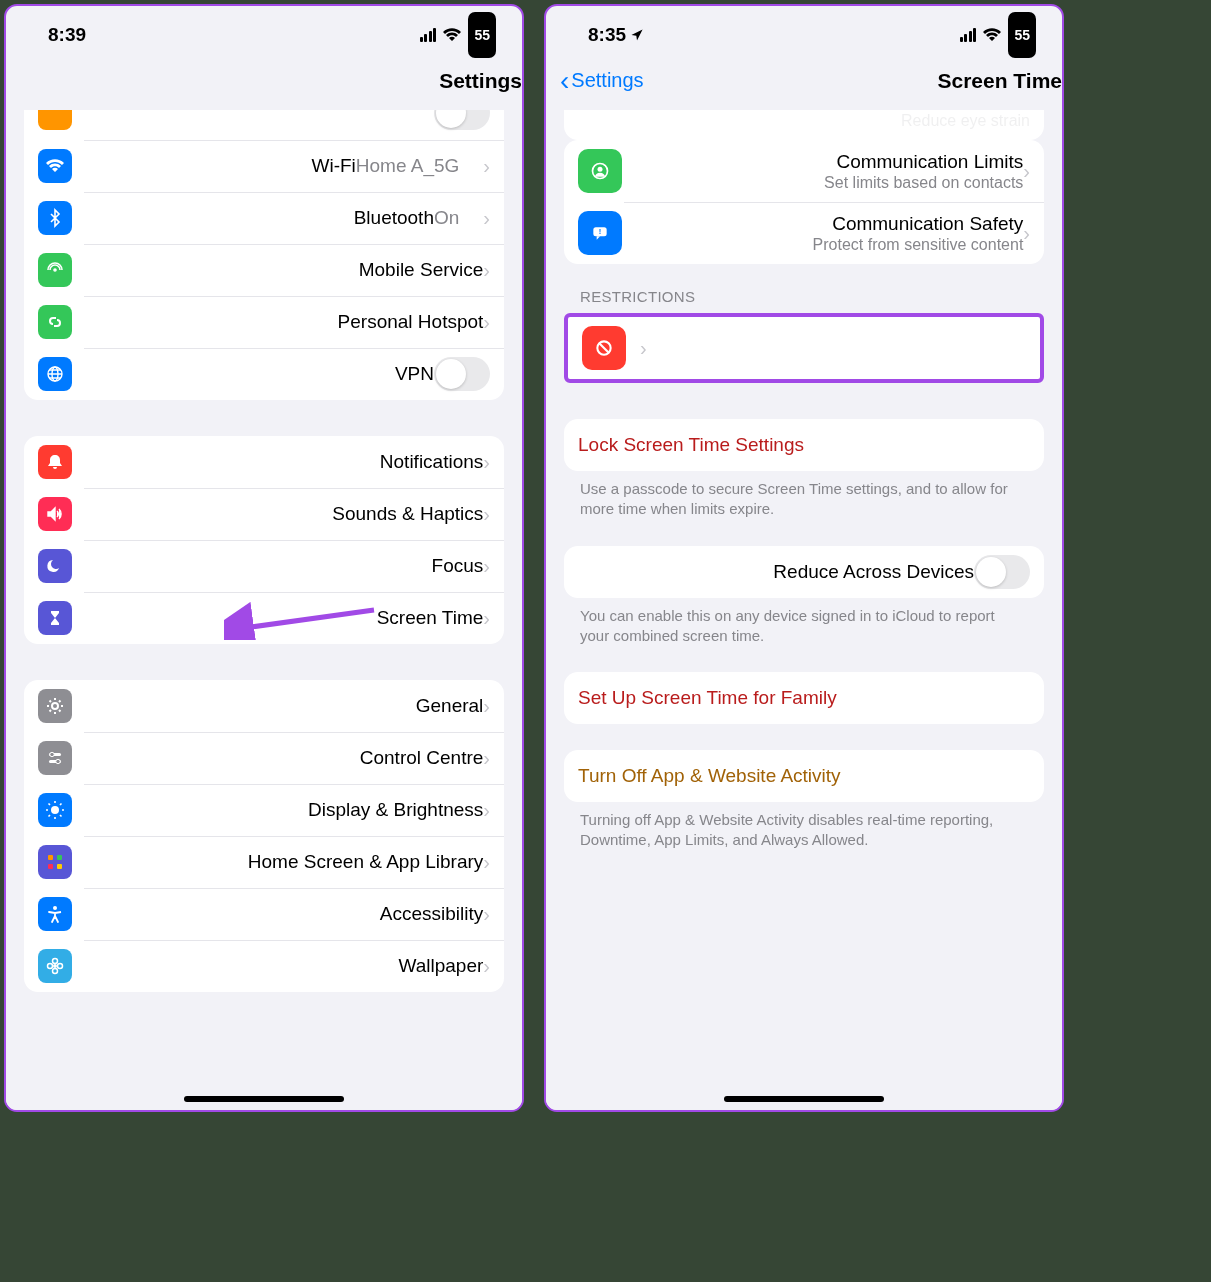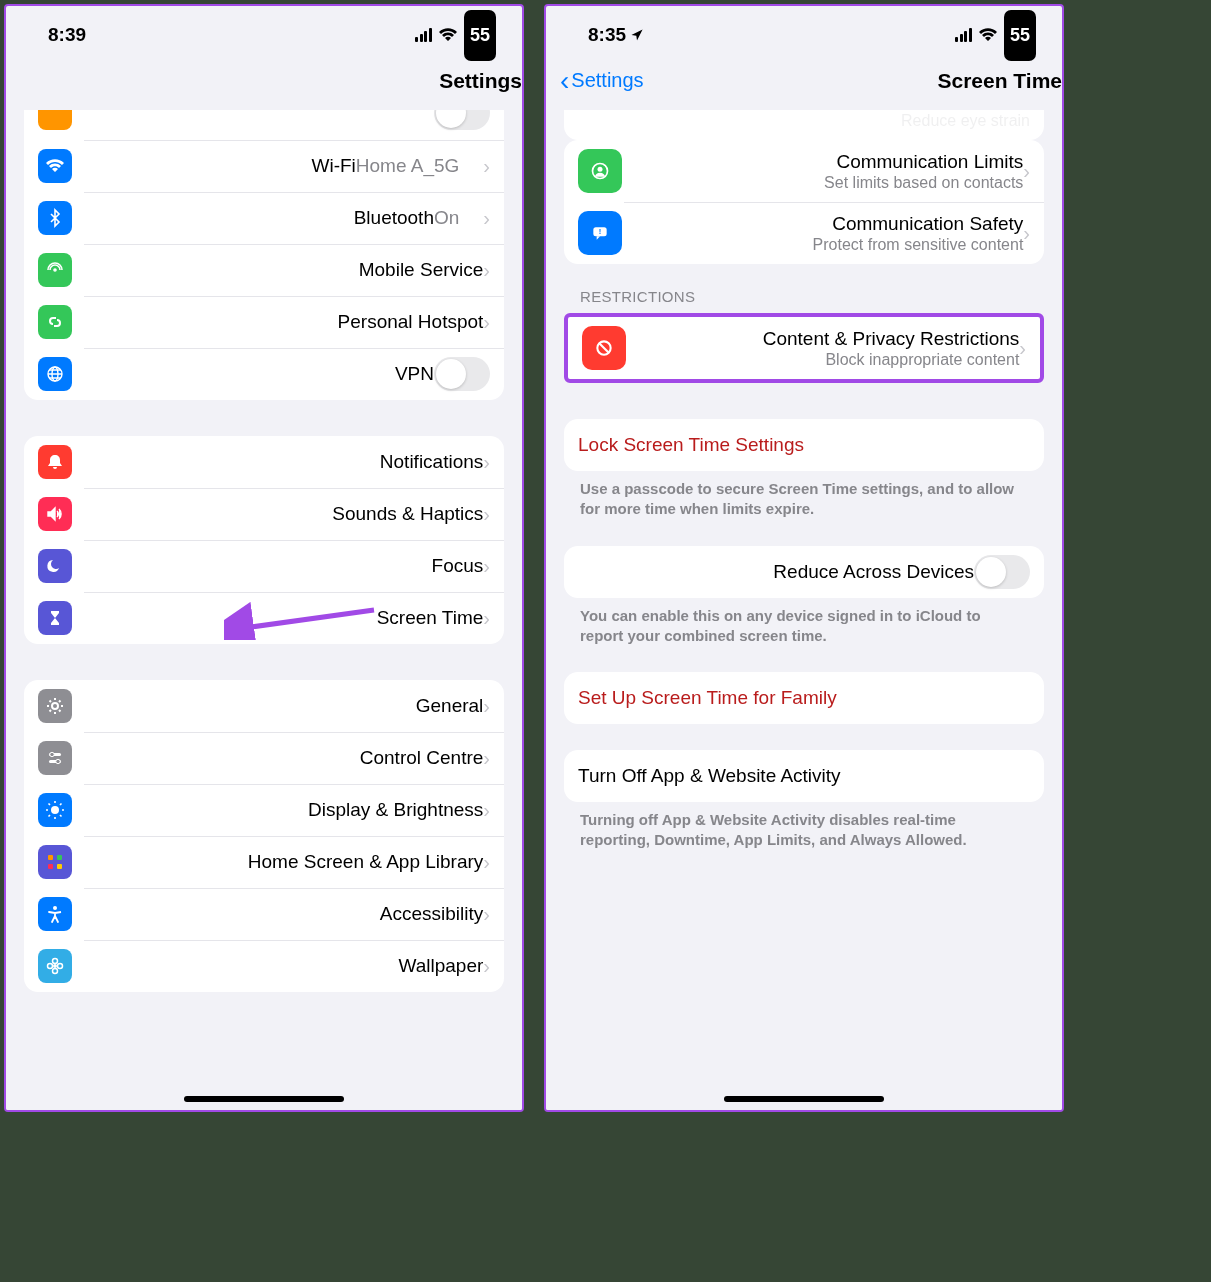--- a/index.html
+++ b/index.html
@@ -1,46 +1,46 @@
 <!DOCTYPE html>
 <html><head>
 <meta charset="utf-8">
 <style>
   * { box-sizing: border-box; margin: 0; padding: 0; font-family: -apple-system, "Helvetica Neue", Arial, sans-serif; }
   body { background: #364635; display: flex; gap: 20px; padding: 4px; }
-  .phone { width: 520px; height: 1108px; background: #f2f2f7; border-radius: 4px; border: 2px solid #a14ae6; overflow: hidden; position: relative; display: flex; flex-direction: column; }
+  .phone { width: 520px; height: 1108px; background: #f2f2f7; border-radius: 13px; border: 2px solid #a14ae6; overflow: hidden; position: relative; display: flex; flex-direction: column; }
   .status-bar { display: flex; justify-content: space-between; align-items: center; padding: 12px 26px 0 42px; height: 46px; font-size: 19px; font-weight: 600; }
   .status-left { display:flex; align-items:center; gap:4px; }
   .status-right { display: flex; align-items: center; gap: 6px; }
   .signal-bars { display:inline-flex; align-items:flex-end; gap:1.5px; }
   .signal-bars span { width:3px; background:#000; border-radius:1px; }
   .signal-bars span:nth-child(1){height:5px;} .signal-bars span:nth-child(2){height:8px;} .signal-bars span:nth-child(3){height:11px;} .signal-bars span:nth-child(4){height:14px;}
-  .battery-badge { background:#000; color:#fff; border-radius:7px; padding:15px 6px; font-size:18px; font-weight:700; }
+  .battery-badge { background:#000; color:#fff; border-radius:7px; padding:15px 6px; font-size:14px; font-weight:700; }
   .nav-bar { display:flex; align-items:center; justify-content:flex-end; position:relative; height:58px; border-bottom:1px solid rgba(0,0,0,0); }
   .nav-title { font-size:21px; font-weight:600; }
   .nav-back { position:absolute; left:14px; display:flex; align-items:center; color:#007aff; font-size:20px; font-weight:400; }
   .nav-back .chev { font-size:28px; margin-right:2px; font-weight:300; }
   .content { flex:1; overflow:hidden; background:#f2f2f7; padding:0 18px; }
   .section-header { font-size:15px; color:#86868b; text-transform:uppercase; letter-spacing:0.3px; padding:24px 16px 8px 16px; }
   .group { background:#fff; border-radius:14px; overflow:hidden;text-align:right; }
   .group-cut-top { border-top-left-radius:0; border-top-right-radius:0; }
   .row { display:flex; align-items:center; min-height:52px; padding:9px 14px 9px 14px; position:relative; }
   .row + .row::before { content:""; position:absolute; top:0; left:60px; right:0; height:1px; background:#e5e5ea; }
   .icon { width:34px; height:34px; border-radius:8px; display:flex; align-items:center; justify-content:center; margin-right:14px; flex-shrink:0; color:#fff; }
   .icon svg { width:20px; height:20px; }
   .row-body { flex:1; display:flex; flex-direction:column; justify-content:center; min-width:0; }
   .row-title { font-size:19px; color:#000; }
   .row-sub { font-size:16px; color:#86868b; margin-top:1px; }
   .row-value { font-size:19px; color:#86868b; margin-right:24px; }
   .chevron { color:#c7c7cc; font-size:20px; }
   .toggle { width:56px; height:34px; border-radius:17px; background:#e9e9eb; position:relative; }
   .toggle::after { content:""; position:absolute; left:2px; top:2px; width:30px; height:30px; background:#fff; border-radius:50%; box-shadow:0 1px 3px rgba(0,0,0,0.2); }
   .row-link { color:#b91c1c; font-size:19px; padding:14px 16px; }
-  .row-link.danger { color:#000000; }
-  .footer-text { font-size:15px; color:#86868b; padding:8px 16px 0 16px; line-height:1.35;font-weight:bold; }
+  .row-link.danger { color:#a16207; }
+  .footer-text { font-size:15px; color:#86868b; padding:8px 16px 0 16px; line-height:1.35; }
   .home-indicator { position:absolute; bottom:8px; left:50%; transform:translateX(-50%); width:160px; height:6px; background:#000; border-radius:3px; }
   .arrow-annotation { position:absolute; pointer-events:none; }
   .highlight-box { border:4px solid #a14ae6; border-radius:6px; }
   
   .bg-orange{background:#ff9500;} .bg-blue{background:#007aff;} .bg-green{background:#34c759;} .bg-grey{background:#8e8e93;} .bg-pink{background:#ff2d55;} .bg-indigo{background:#5856d6;} .bg-cyan{background:#32ade6;}
   .bg-red2{background:#ff3b30;}
   .row.big { min-height:60px; }
 </style>
 </head>
 <body>
@@ -355,24 +355,20 @@
 
     <div class="section-header">RESTRICTIONS</div>
     <div class="group highlight-box">
       <div class="row big">
         <div class="icon bg-red2" style="width:44px;height:44px;border-radius:10px;">
             <svg viewBox="0 0 24 24" fill="none" stroke="#fff" stroke-width="2.5">
               <circle cx="12" cy="12" r="8"></circle>
               <line x1="6" y1="6" x2="18" y2="18"></line>
             </svg>
           </div>
-        <div class="row-body">
-            <div class="row-title">Content &amp; Privacy Restrictions</div>
-            <div class="row-sub">Block inappropriate content</div>
-          </div>
         <span class="chevron">›</span>
       </div>
     </div>
 
     <div style="height:36px"></div>
     <div class="group">
       <div class="row no-icon">
         <div class="row-link" style="padding:0">Lock Screen Time Settings</div>
       </div>
     </div>

